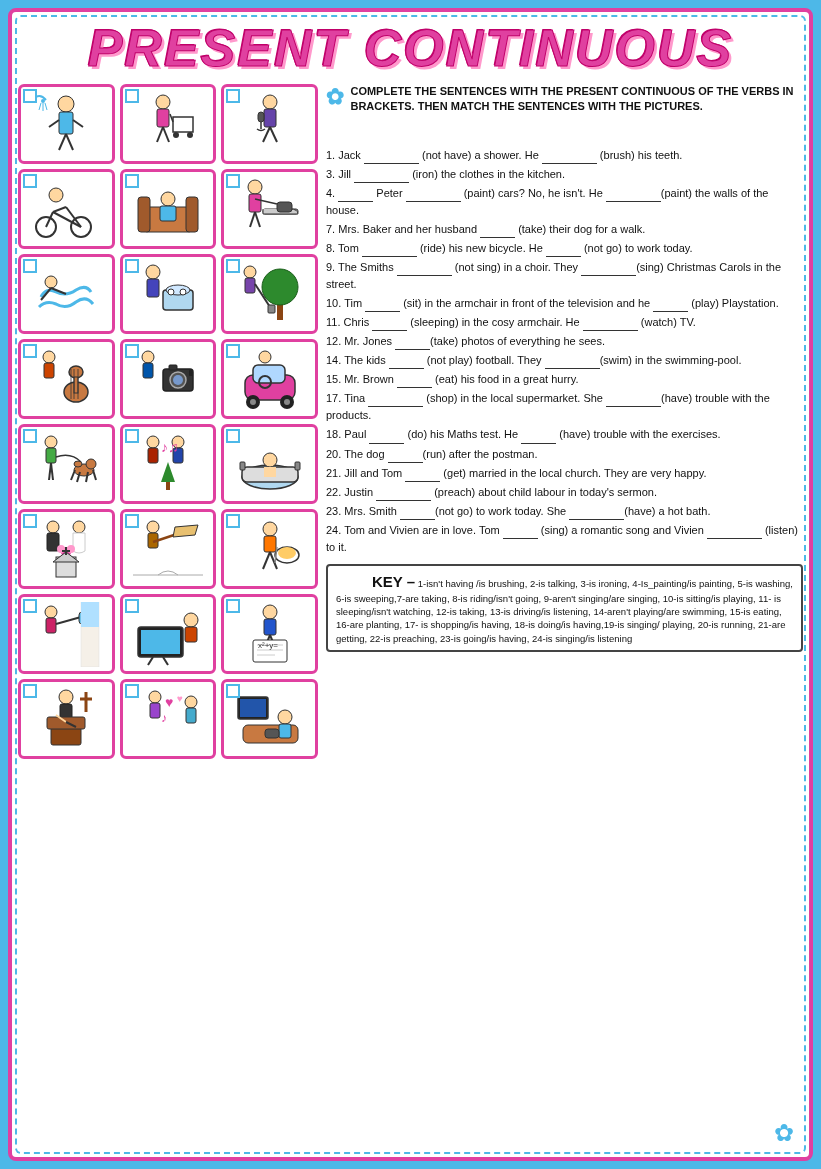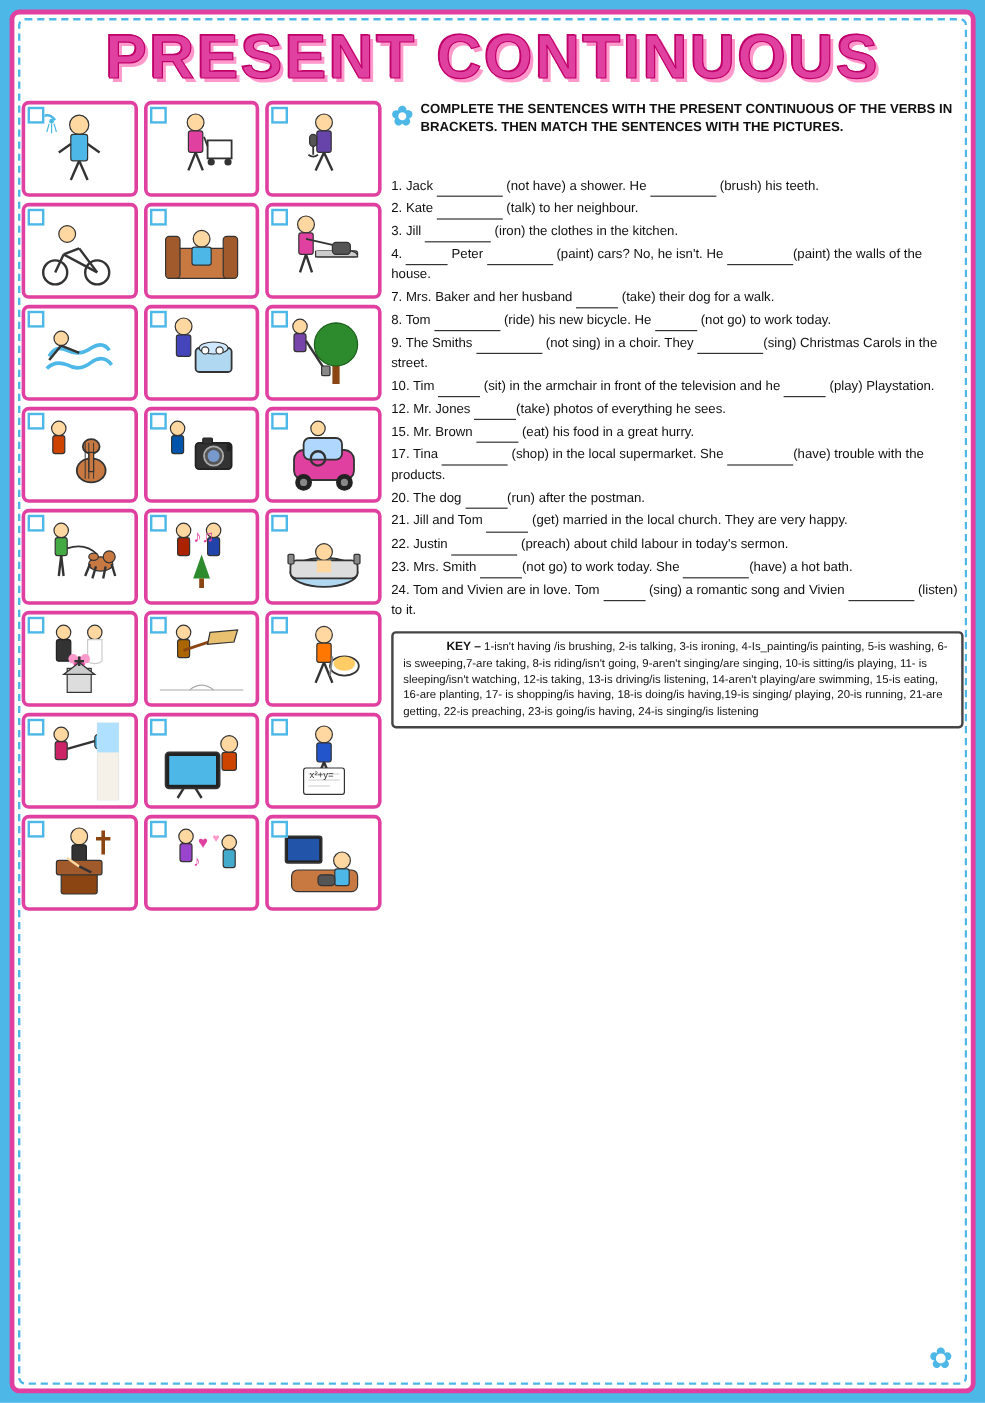--- a/index.html
+++ b/index.html
@@ -25,20 +25,21 @@
       position: absolute;
       top: 3px; left: 3px; right: 3px; bottom: 3px;
       border: 2px dashed #4db8e8;
       border-radius: 6px;
       pointer-events: none;
     }
     .title {
       text-align: center;
       font-size: 52px;
       font-weight: 900;
+      font-style: italic;
       color: #e040a0;
       text-shadow: 3px 3px 0 #ff99cc, -1px -1px 0 #c0006a;
       letter-spacing: 2px;
       margin-bottom: 6px;
       font-family: 'Arial Black', Arial, sans-serif;
       -webkit-text-stroke: 1px #c0006a;
     }
     .content-area {
       display: flex;
       gap: 8px;
@@ -121,21 +122,21 @@
       border: 2px solid #444;
       border-radius: 4px;
       padding: 5px 8px;
       font-size: 9.5px;
       line-height: 1.4;
       margin-top: 8px;
       color: #111;
     }
     .key-label {
       font-weight: bold;
-      font-size: 10px;
+      font-size: 15px;
       padding-left: 36px;
     }
   </style>
 </head>
 <body>
 
 <div class="outer-border">
   <div class="title">PRESENT CONTINUOUS</div>
 
   <div class="content-area">
@@ -506,30 +507,32 @@
       </div>
     </div>
 
     <div class="right-panel">
       <div class="instruction-box">
         <span class="flower-icon">✿</span>
         <span>Complete the sentences with the present continuous of the verbs in brackets. Then match the sentences with the pictures.</span>
       </div>
       <div class="sentences">
         <p>1. Jack <span class="blank"></span> (not have) a shower. He <span class="blank"></span> (brush) his teeth.</p>
-        <p>2. Kate <span class="blank"></span> (talk) to her neighbour.</p>
         <p>3. Jill <span class="blank"></span> (iron) the clothes in the kitchen.</p>
         <p>4. <span class="blank-short"></span> Peter <span class="blank"></span> (paint) cars? No, he isn't. He <span class="blank"></span>(paint) the walls of the house.</p>
         <p>7. Mrs. Baker and her husband <span class="blank-short"></span> (take) their dog for a walk.</p>
         <p>8. Tom <span class="blank"></span> (ride) his new bicycle. He <span class="blank-short"></span> (not go) to work today.</p>
         <p>9. The Smiths <span class="blank"></span> (not sing) in a choir. They <span class="blank"></span>(sing) Christmas Carols in the street.</p>
         <p>10. Tim <span class="blank-short"></span> (sit) in the armchair in front of the television and he <span class="blank-short"></span> (play) Playstation.</p>
+        <p>11. Chris <span class="blank-short"></span> (sleeping) in the cosy armchair. He <span class="blank"></span> (watch) TV.</p>
         <p>12. Mr. Jones <span class="blank-short"></span>(take) photos of everything he sees.</p>
+        <p>14. The kids <span class="blank-short"></span> (not play) football. They <span class="blank"></span>(swim) in the swimming-pool.</p>
         <p>15. Mr. Brown <span class="blank-short"></span> (eat) his food in a great hurry.</p>
         <p>17. Tina <span class="blank"></span> (shop) in the local supermarket. She <span class="blank"></span>(have) trouble with the products.</p>
+        <p>18. Paul <span class="blank-short"></span> (do) his Maths test. He <span class="blank-short"></span> (have) trouble with the exercises.</p>
         <p>20. The dog <span class="blank-short"></span>(run) after the postman.</p>
         <p>21. Jill and Tom <span class="blank-short"></span> (get) married in the local church. They are very happy.</p>
         <p>22. Justin <span class="blank"></span> (preach) about child labour in today's sermon.</p>
         <p>23. Mrs. Smith <span class="blank-short"></span>(not go) to work today. She <span class="blank"></span>(have) a hot bath.</p>
         <p>24. Tom and Vivien are in love. Tom <span class="blank-short"></span> (sing) a romantic song and Vivien <span class="blank"></span> (listen) to it.</p>
 
         <div class="key-box">
           <span class="key-label">KEY –</span>
           <span>1-isn't having /is brushing, 2-is talking, 3-is ironing, 4-Is_painting/is painting, 5-is washing, 6-is sweeping,7-are taking, 8-is riding/isn't going, 9-aren't singing/are singing, 10-is sitting/is playing, 11- is sleeping/isn't watching, 12-is taking, 13-is driving/is listening, 14-aren't playing/are swimming, 15-is eating, 16-are planting, 17- is shopping/is having, 18-is doing/is having,19-is singing/ playing, 20-is running, 21-are getting, 22-is preaching, 23-is going/is having, 24-is singing/is listening</span>
         </div>

